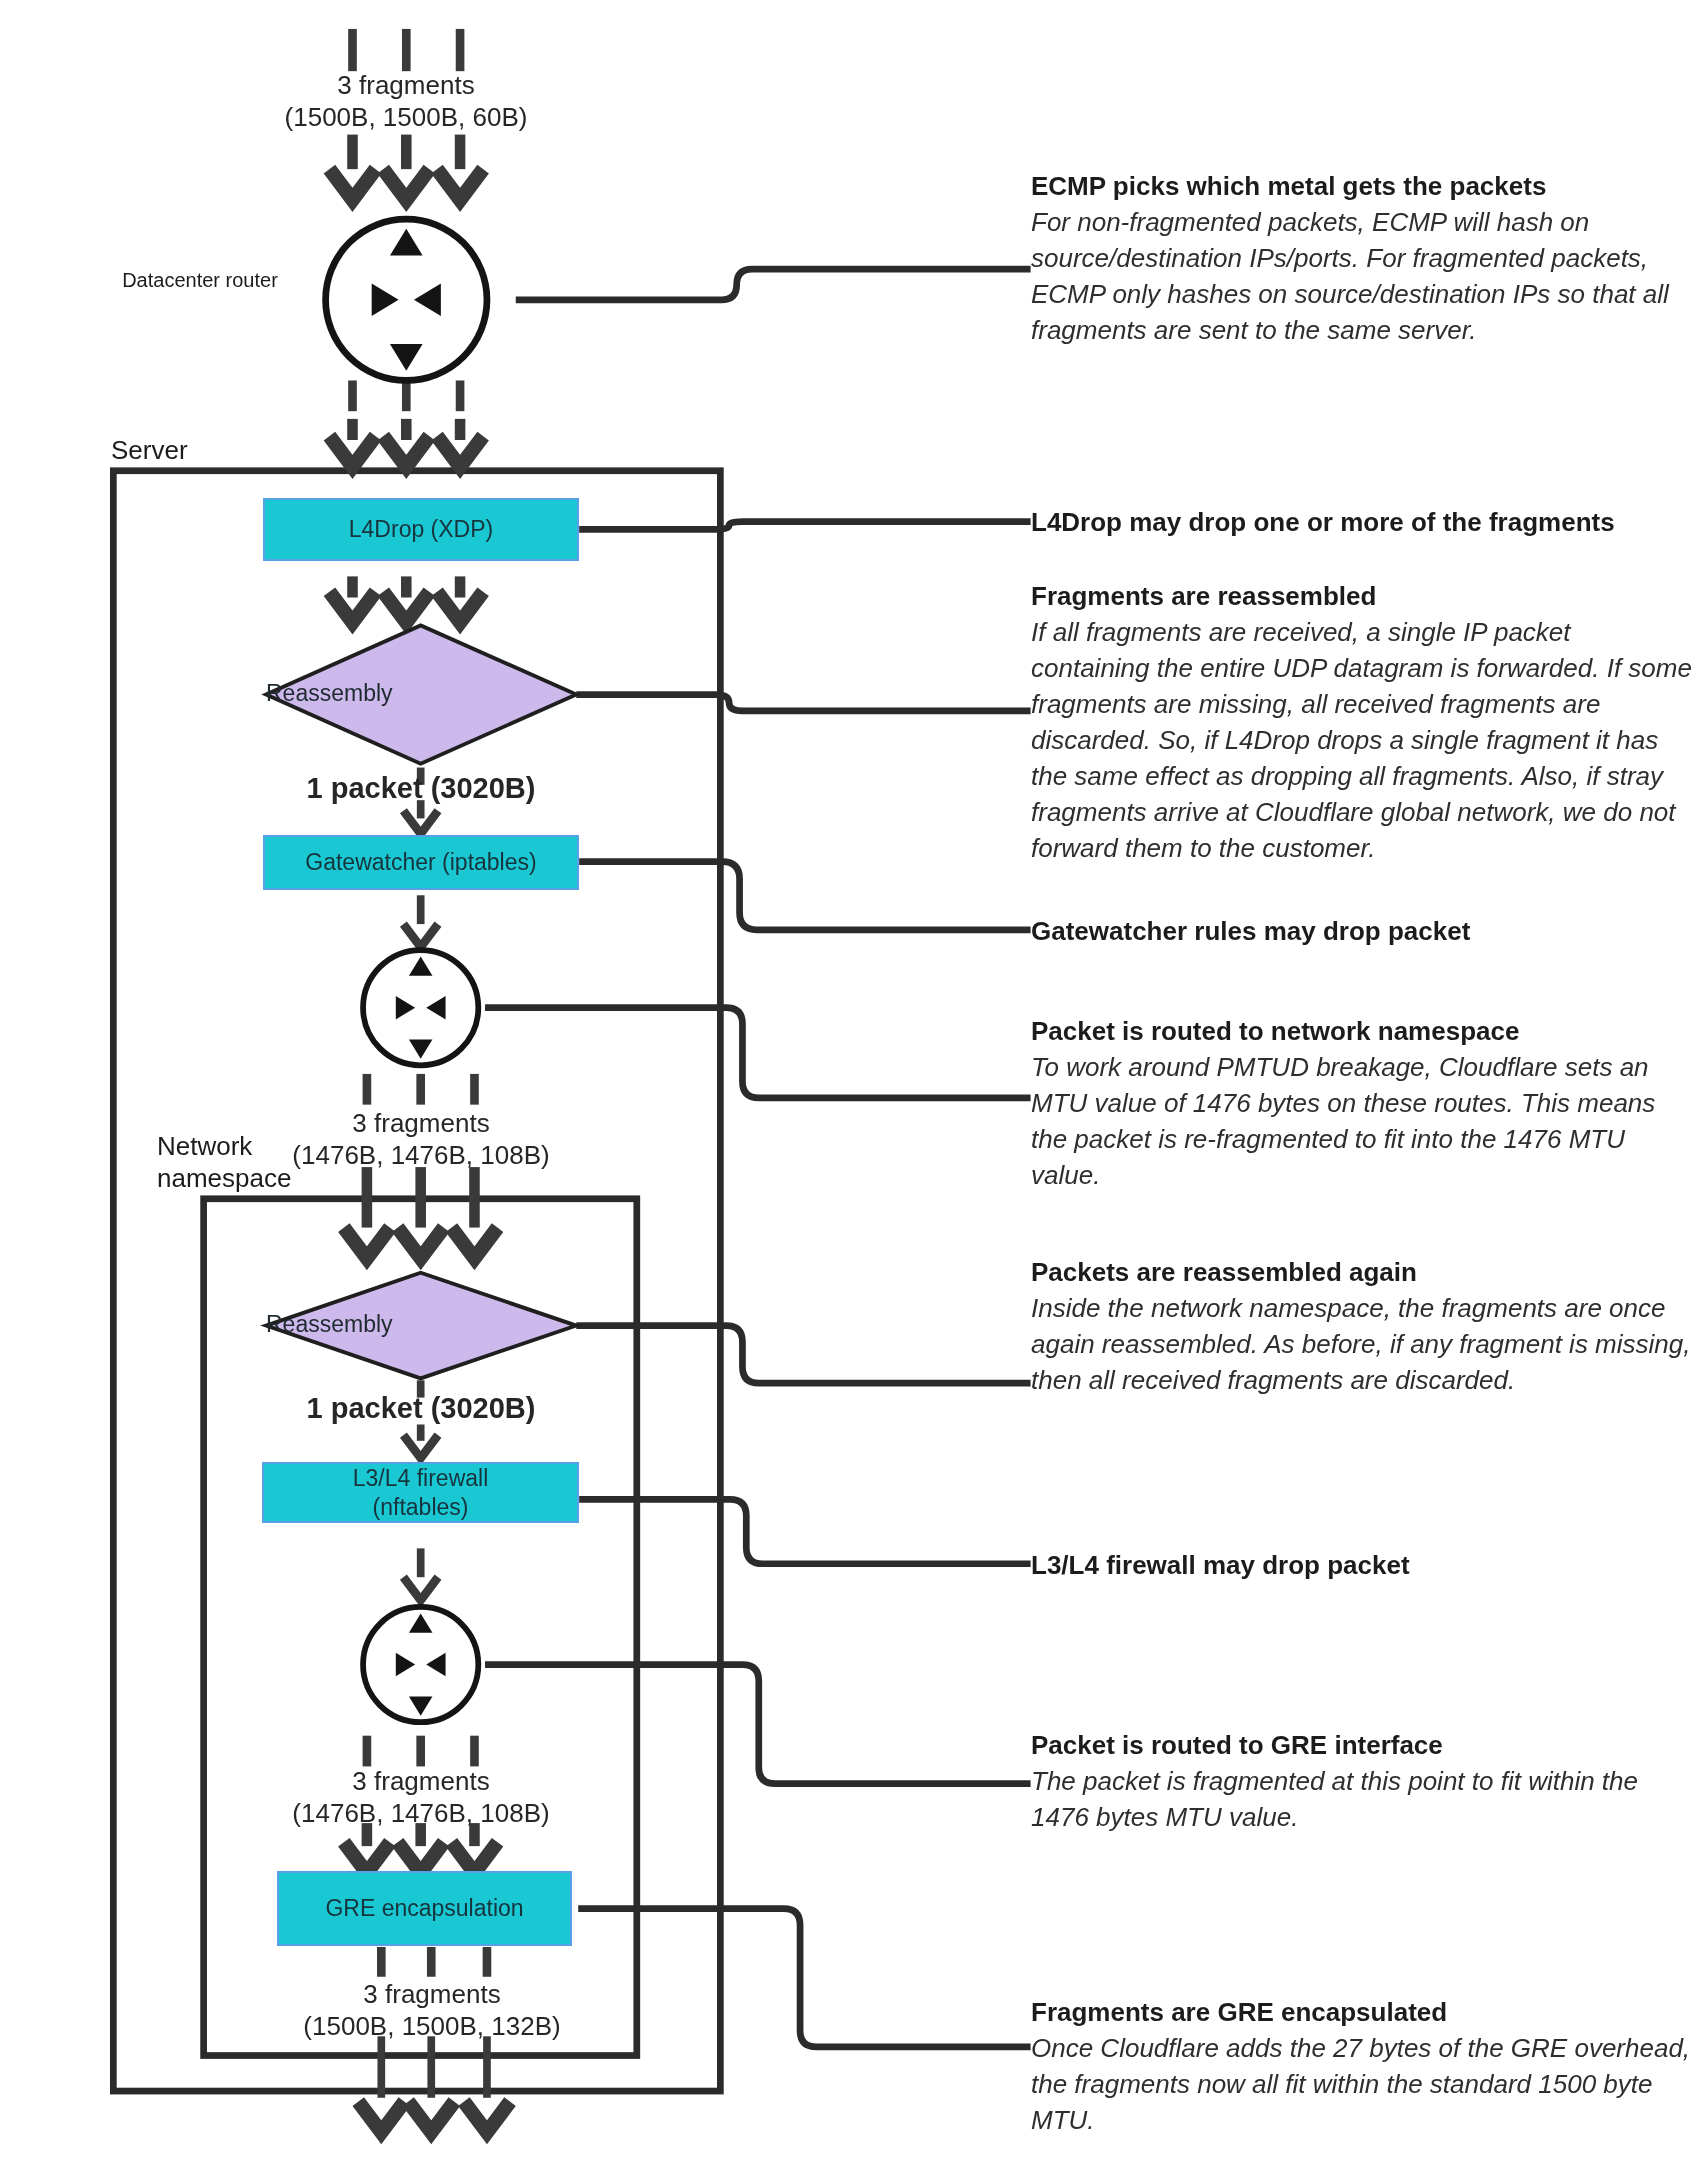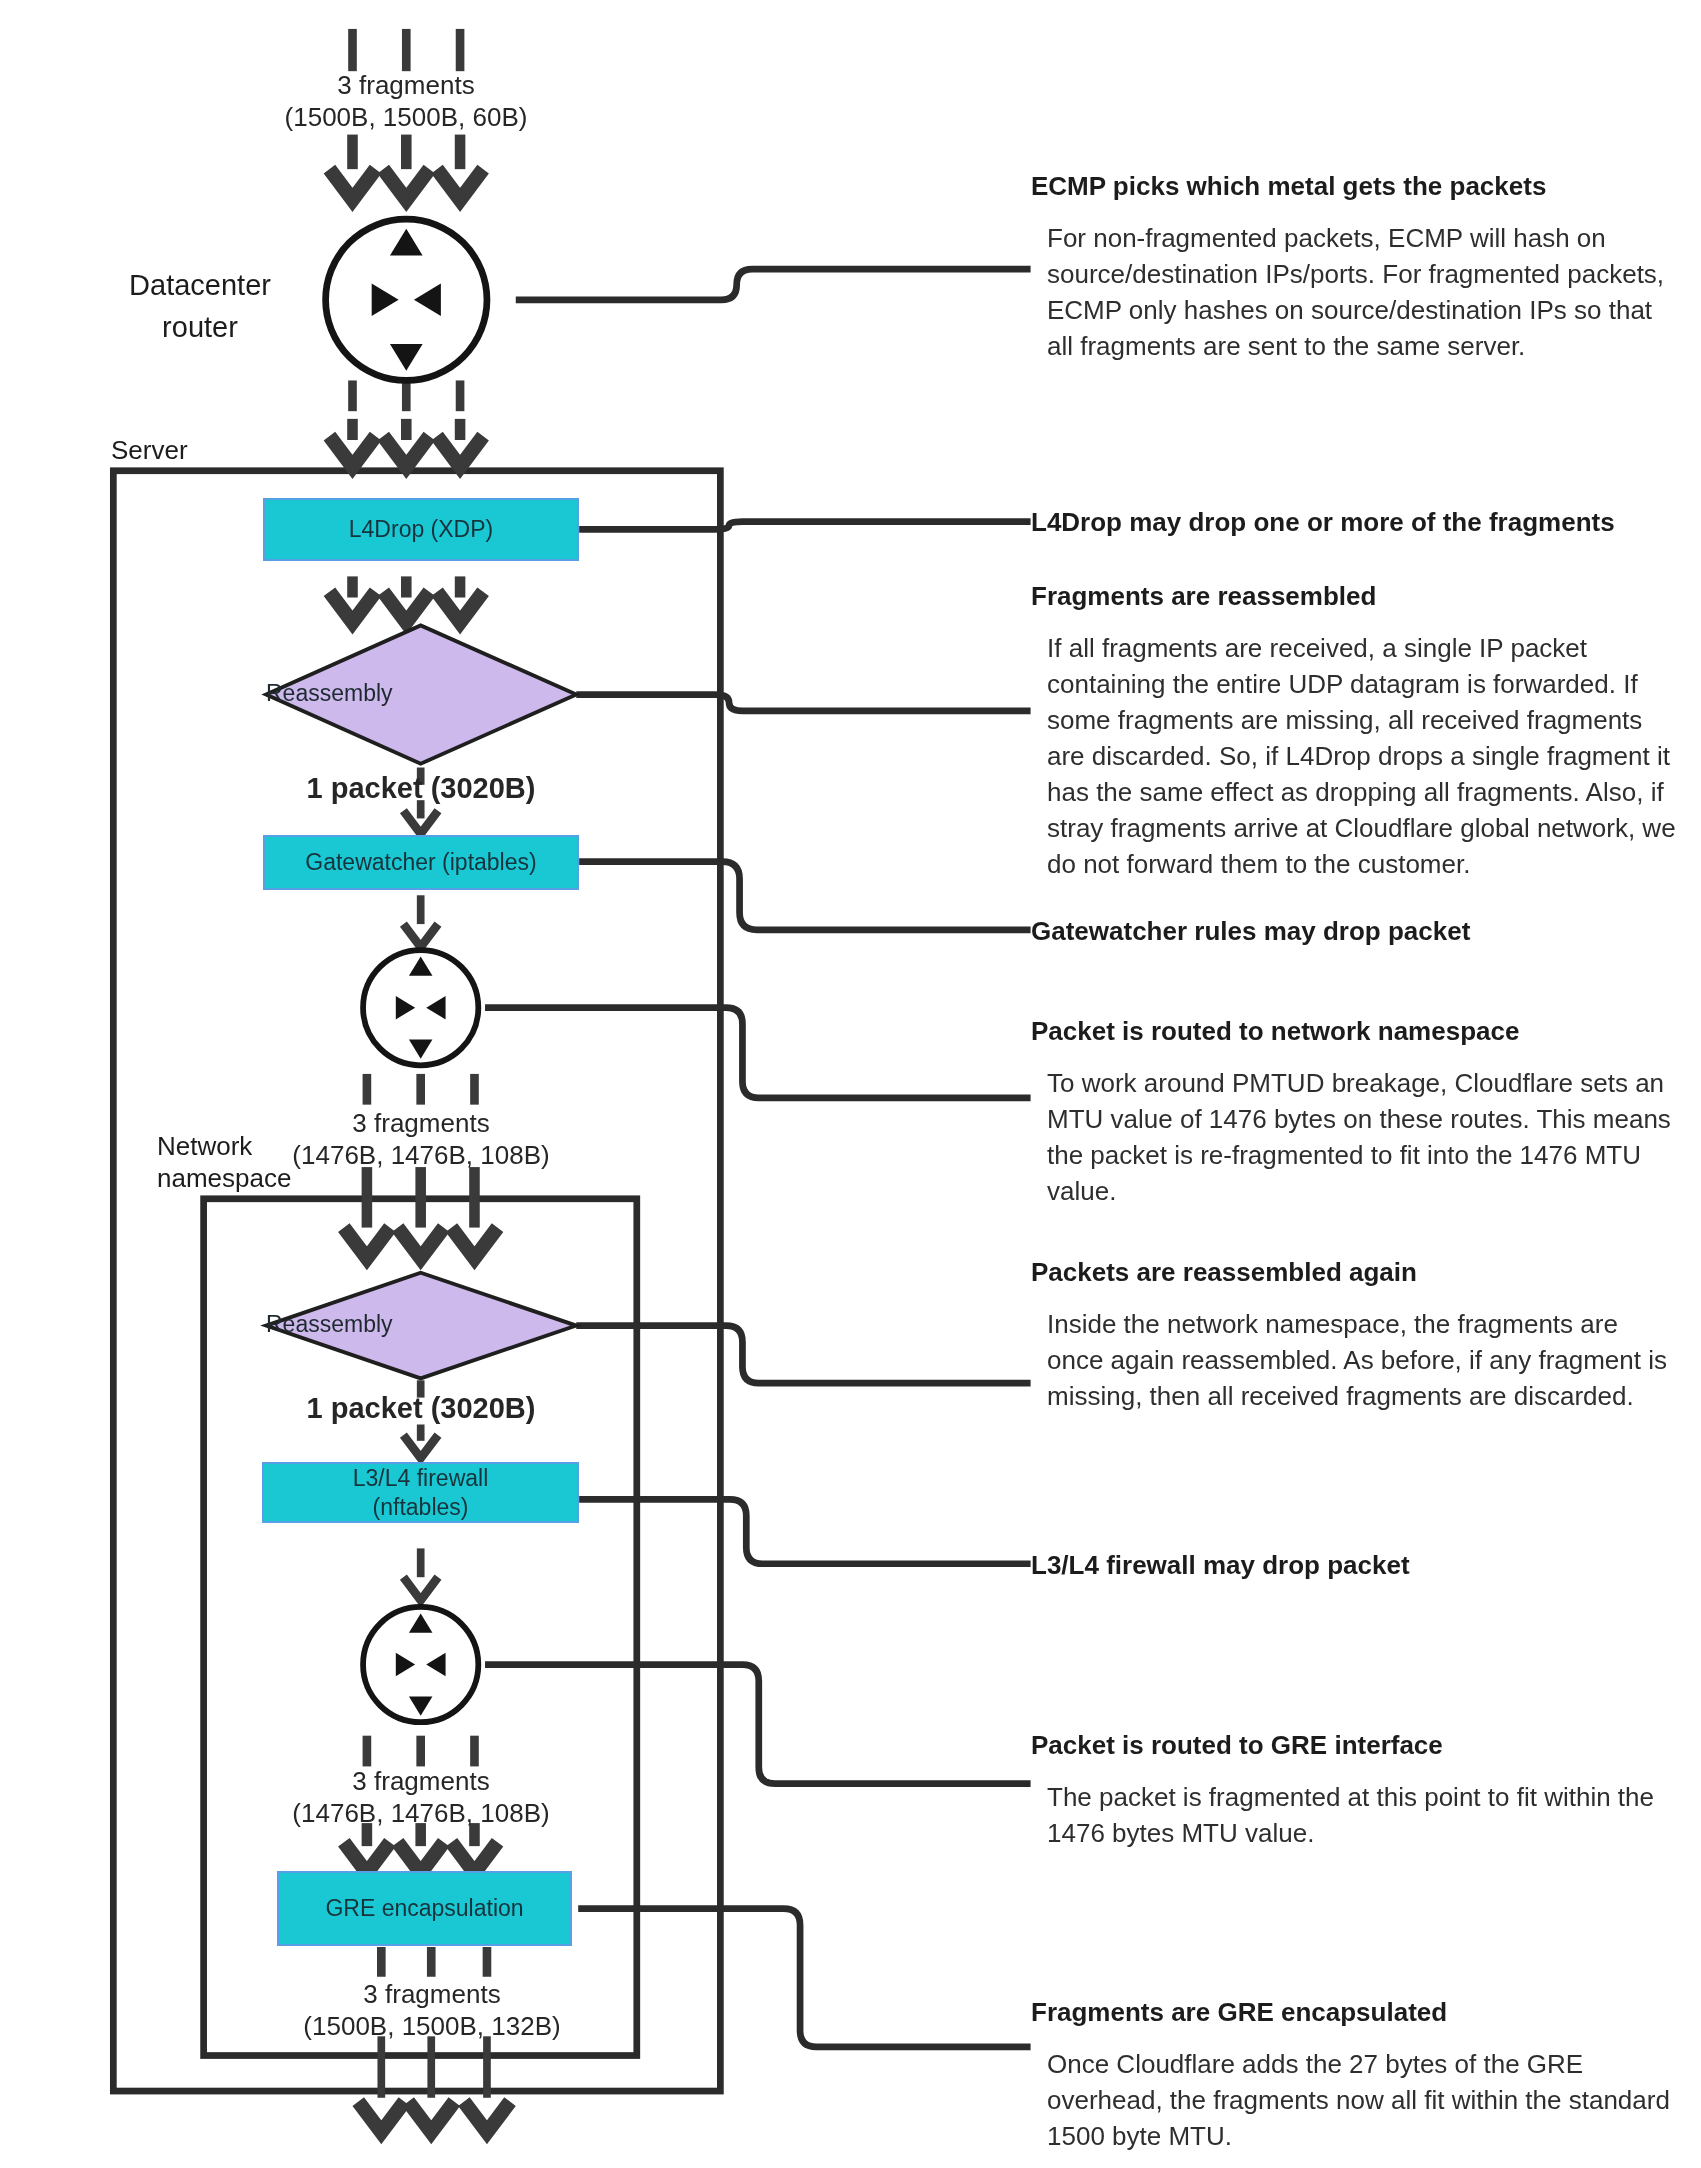--- a/index.html
+++ b/index.html
@@ -50,28 +50,28 @@
   }
   .packet-caption{
     position:absolute;z-index:2;text-align:center;
     font-size:29px;color:var(--text-color);font-weight:bold;
   }
   .side-label{
     position:absolute;z-index:2;font-size:26px;line-height:32px;color:#1C1C1C;
   }
   .dc-label{
     position:absolute;z-index:2;text-align:center;
-    font-size:29px;line-height:42px;color:#1C1C1C;
+    font-size:20px;line-height:32px;color:#1C1C1C;
   }
   .annotation{
     position:absolute;z-index:2;left:1031px;width:665px;
     font-size:26px;line-height:36px;color:#2E2E2E;
   }
   .annotation h3{margin:0;padding:0;font-size:26px;line-height:36px;font-weight:bold;color:#1C1C1C;}
-  .annotation p{margin:16px;padding:0;}
+  .annotation p{margin:0;padding:0;font-style:italic;}
 </style>
 </head>
 <body>
 
 <div class="canvas">
 
   <svg class="overlay" width="1701" height="2168" viewBox="0 0 1771 2257">
     <defs>
       <path id="chev" d="M-24,-32 L0,0 L24,-32"></path>
       <polygon id="tri" points="0,0 -17,28 17,28"></polygon>

